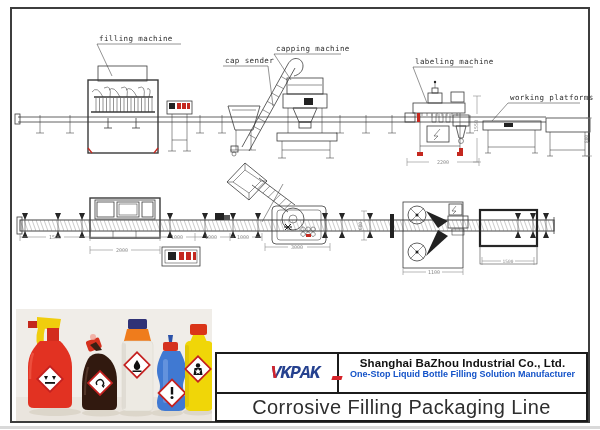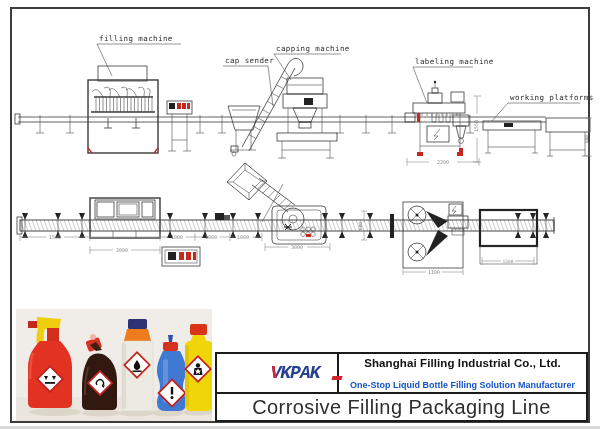--- a/index.html
+++ b/index.html
@@ -24,21 +24,21 @@
   .tb-top{flex:0 0 38px;display:flex;border-bottom:2px solid #1b1b1b;}
   .tb-logo{flex:0 0 120px;border-right:2px solid #1b1b1b;position:relative;
            display:flex;align-items:center;justify-content:center;}
   .logo{position:relative;font-family:Liberation Mono, monospace;font-style:italic;font-weight:900;
         font-size:18px;letter-spacing:-1px;color:#25418f;line-height:1;margin-left:36px;}
   .logo-red{position:absolute;left:0;top:0;color:#d6232a;clip-path:inset(0 88% 0 0);}
   .logo-a-mark{position:absolute;left:62px;bottom:2px;width:10px;height:4px;
                background:#d6232a;transform:skewX(-18deg);}
   .tb-right{flex:1;text-align:center;padding-top:3px;}
   .company{font-weight:bold;font-size:11.5px;color:#111;letter-spacing:.1px;}
-  .tagline{font-weight:bold;font-size:9px;color:#1453c8;margin-top:11px;}
+  .tagline{font-weight:bold;font-size:9px;color:#1453c8;margin-top:0;}
   .tb-title{flex:1;display:flex;align-items:center;justify-content:center;
             font-size:20px;color:#2e2e2e;letter-spacing:.4px;}
 </style>
 </head>
 <body>
 
 <div class="canvas">
 
   <div class="frame"></div>
   <div class="page-shadow"></div>
@@ -328,20 +328,20 @@
   <div class="tb">
     <div class="tb-top">
       <div class="tb-logo">
         <div class="logo">
           <span>VKPAK</span>
           <span class="logo-red" aria-hidden="true">VKPAK</span>
           <span class="logo-a-mark"></span>
         </div>
       </div>
       <div class="tb-right">
-        <div class="company">Shanghai Filling Industrial Co., Ltd.</div>
+        <div class="company">Shanghai BaZhou Industrial Co., Ltd.</div>
         <div class="tagline">One-Stop Liquid Bottle Filling Solution Manufacturer</div>
       </div>
     </div>
     <div class="tb-title">Corrosive Filling Packaging Line</div>
   </div>
 
 </div>
 
 </body></html>

